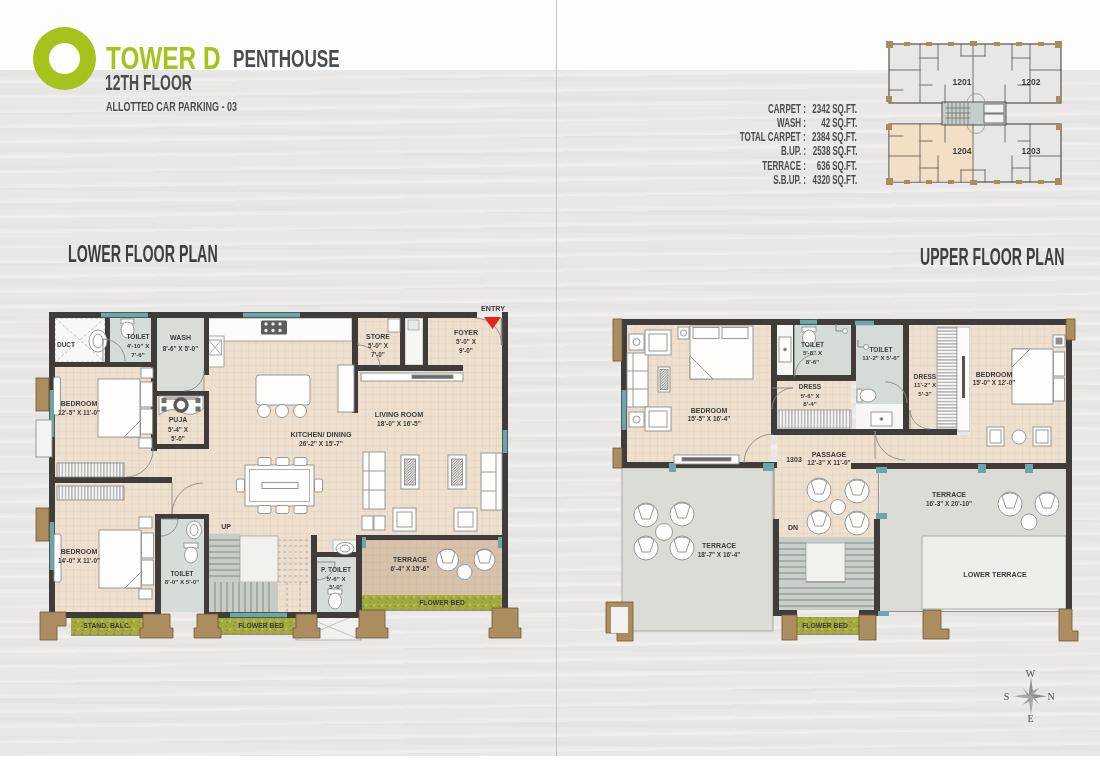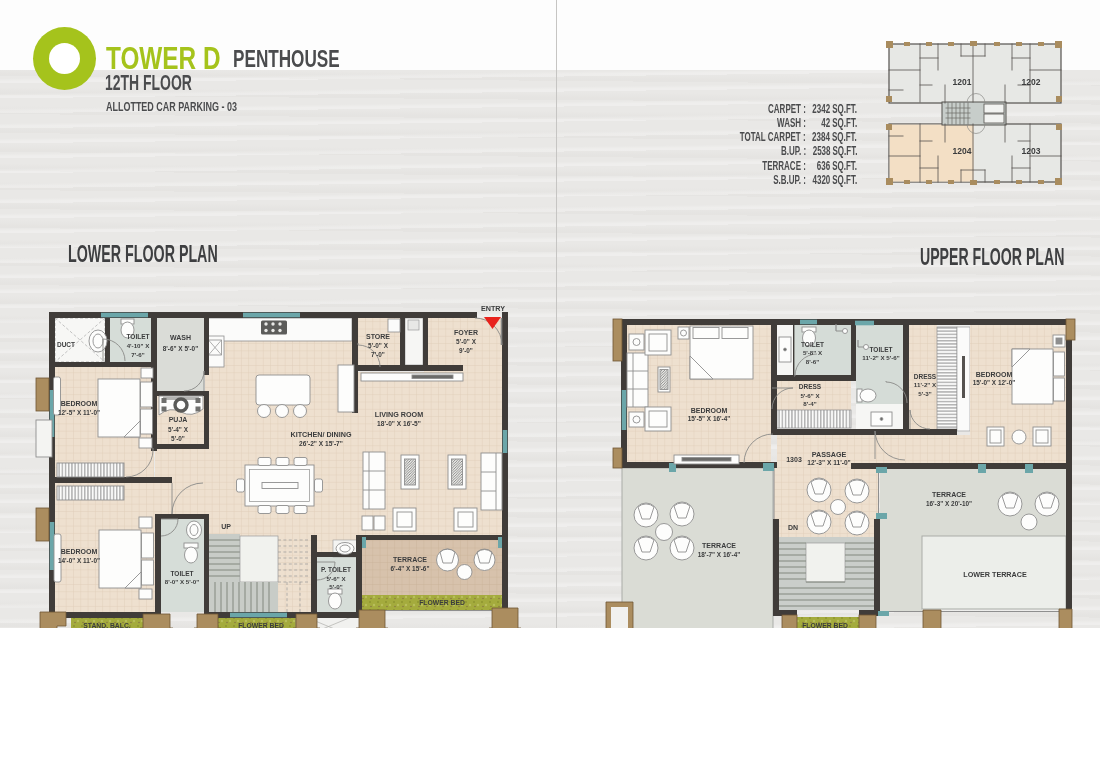--- a/index.html
+++ b/index.html
@@ -1,16 +1,16 @@
 <!DOCTYPE html>
 <html><head>
 <meta charset="utf-8">
 <style>
 html,body{margin:0;padding:0}
-.page{position:relative;width:1100px;height:628px;overflow:hidden;font-family:"Liberation Sans",sans-serif;background:#e9e8e6}
+.page{position:relative;width:1100px;height:756px;overflow:hidden;font-family:"Liberation Sans",sans-serif;background:#e9e8e6}
 .tex{position:absolute;left:0;top:0;width:1100px;height:760px;background:
 repeating-linear-gradient(-0.7deg, rgba(255,255,255,.28) 0 2px, rgba(0,0,0,0) 5px 15px),
 repeating-linear-gradient(0.5deg, rgba(202,199,195,.12) 0 2px, rgba(0,0,0,0) 8px 19px)}
 .band{position:absolute;left:0;top:0;width:1100px;height:70px;background:#fdfdfd}
 .divider{position:absolute;left:556px;top:0;width:1px;height:760px;background:#c6c5c3}
 .abs{position:absolute;white-space:nowrap}
 .donut{position:absolute;left:33px;top:27px;width:63px;height:63px;border-radius:50%;background:#a5c31c}
 .donut i{position:absolute;left:16px;top:16px;width:31px;height:31px;border-radius:50%;background:#fff}
 .ttower{left:106px;top:41px;font-size:31px;font-weight:bold;color:#a5c31c;transform:scaleX(.785);transform-origin:0 0;letter-spacing:0}
 .tpent{left:233px;top:44.5px;font-size:24.5px;font-weight:bold;color:#4b4c4e;transform:scaleX(.70);transform-origin:0 0}

